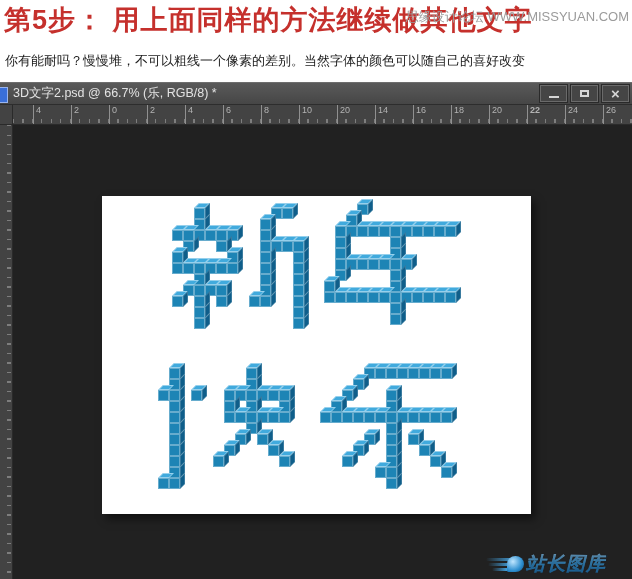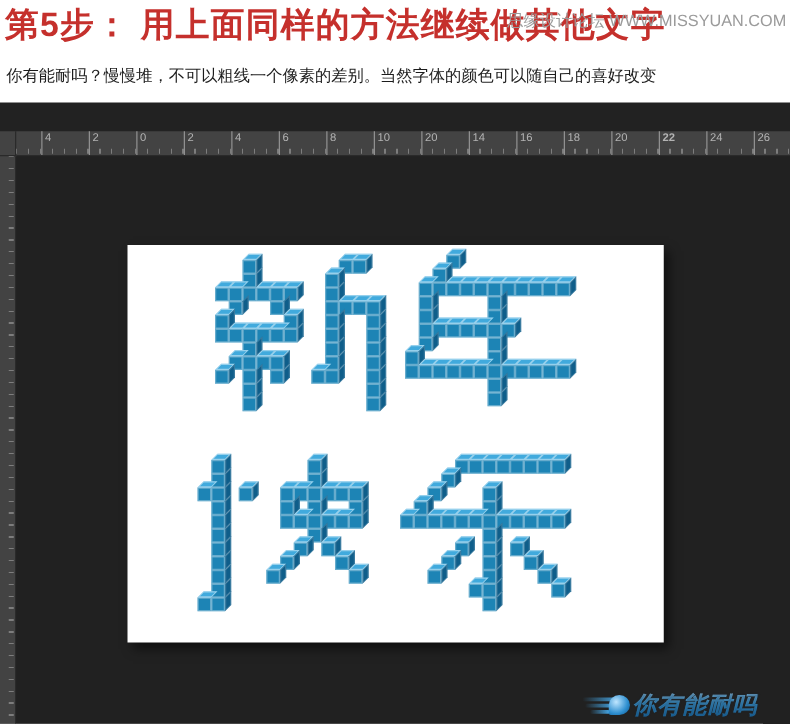--- a/index.html
+++ b/index.html
@@ -82,20 +82,35 @@
 <body>
 
 <div class="page">
 
   <div class="headline" style="color: rgb(197, 48, 44);">第5步：  用上面同样的方法继续做其他文字</div>
   <div class="watermark">思缘设计论坛 WWW.MISSYUAN.COM</div>
   <div class="subtitle">你有能耐吗？慢慢堆，不可以粗线一个像素的差别。当然字体的颜色可以随自己的喜好改变</div>
 
   <div class="ps-window">
 
+    <div class="titlebar">
+      <span class="doc-icon"></span>
+      <span class="title-text">3D文字2.psd @ 66.7% (乐, RGB/8) *</span>
+      <span class="win-controls">
+        <span class="win-btn">
+            <span class="glyph-min"></span>
+          </span>
+        <span class="win-btn">
+            <span class="glyph-max"></span>
+          </span>
+        <span class="win-btn">
+            <span class="glyph-close">×</span>
+          </span>
+      </span>
+    </div>
 
     <div class="corner"></div>
     <div class="hruler" id="hruler">
       <div class="minor"></div>
     <span class="rlabel" style="left: 20px;">4</span>
         <span class="rlabel" style="left: 58px;">2</span>
         <span class="rlabel" style="left: 96px;">0</span>
         <span class="rlabel" style="left: 134px;">2</span>
         <span class="rlabel" style="left: 172px;">4</span>
         <span class="rlabel" style="left: 210px;">6</span>
@@ -294,18 +309,18 @@
           </div>
         </div>
 
       <div class="site-logo">
         <span class="swoosh">
           <span class="tail1"></span>
             <span class="tail2"></span>
             <span class="tail3"></span>
           <span class="ball"></span>
         </span>
-        <span class="logo-text">你有能耐吗</span>
+        <span class="logo-text">站长图库</span>
       </div>
     </div>
 
   </div>
 </div>
 
 </body></html>

